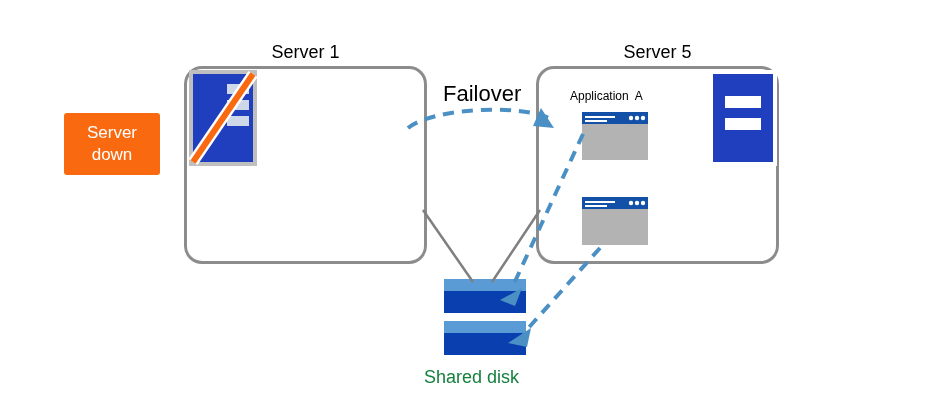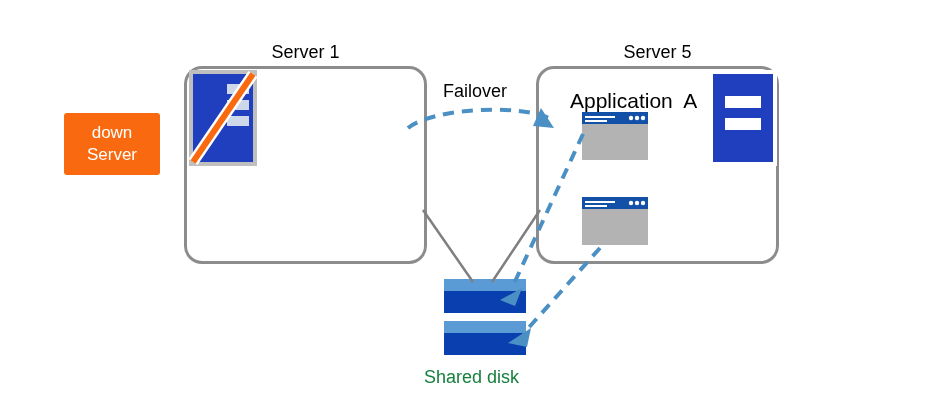--- a/index.html
+++ b/index.html
@@ -37,33 +37,33 @@
     color: #ffffff;
     font-size: 17px;
     text-align: center;
     line-height: 22px;
     border-radius: 3px;
     box-sizing: border-box;
     padding-top: 9px;
   }
   .app-label {
     position: absolute;
-    font-size: 21px;
+    font-size: 12px;
     color: #000000;
     white-space: pre;
   }
   .shared-label {
     position: absolute;
     font-size: 18px;
     color: #15803d;
     white-space: pre;
   }
   .failover-label {
     position: absolute;
-    font-size: 18px;
+    font-size: 22px;
     color: #000000;
     white-space: pre;
   }
   svg.overlay {
     position: absolute;
     left: 0;
     top: 0;
     width: 948px;
     height: 401px;
     pointer-events: none;
@@ -79,22 +79,22 @@
 
   <div class="server-title" style="left:183px; top:42px; width:245px;">Server 1</div>
 
   <div class="server-title" style="left:535px; top:42px; width:245px;">Server 5</div>
 
   <div class="server-box" style="left:184px; top:66px; width:243px; height:198px;"></div>
 
   <div class="server-box" style="left:536px; top:66px; width:243px; height:198px;"></div>
 
   <div class="badge-down" style="left:64px; top:113px; width:96px; height:62px;">
+    <div>Server</div>
     <div>down</div>
-    <div>Server</div>
   </div>
 
   <div class="failover-label" style="left:443px; top:81px;">Failover</div>
 
   <div class="app-label" style="left:570px; top:89px;">Application  A</div>
 
 
   <div class="shared-label" style="left:424px; top:367px;">Shared disk</div>
 
   <div class="win-icon" style="left:189px; top:70px; width:68px; height:96px;">

